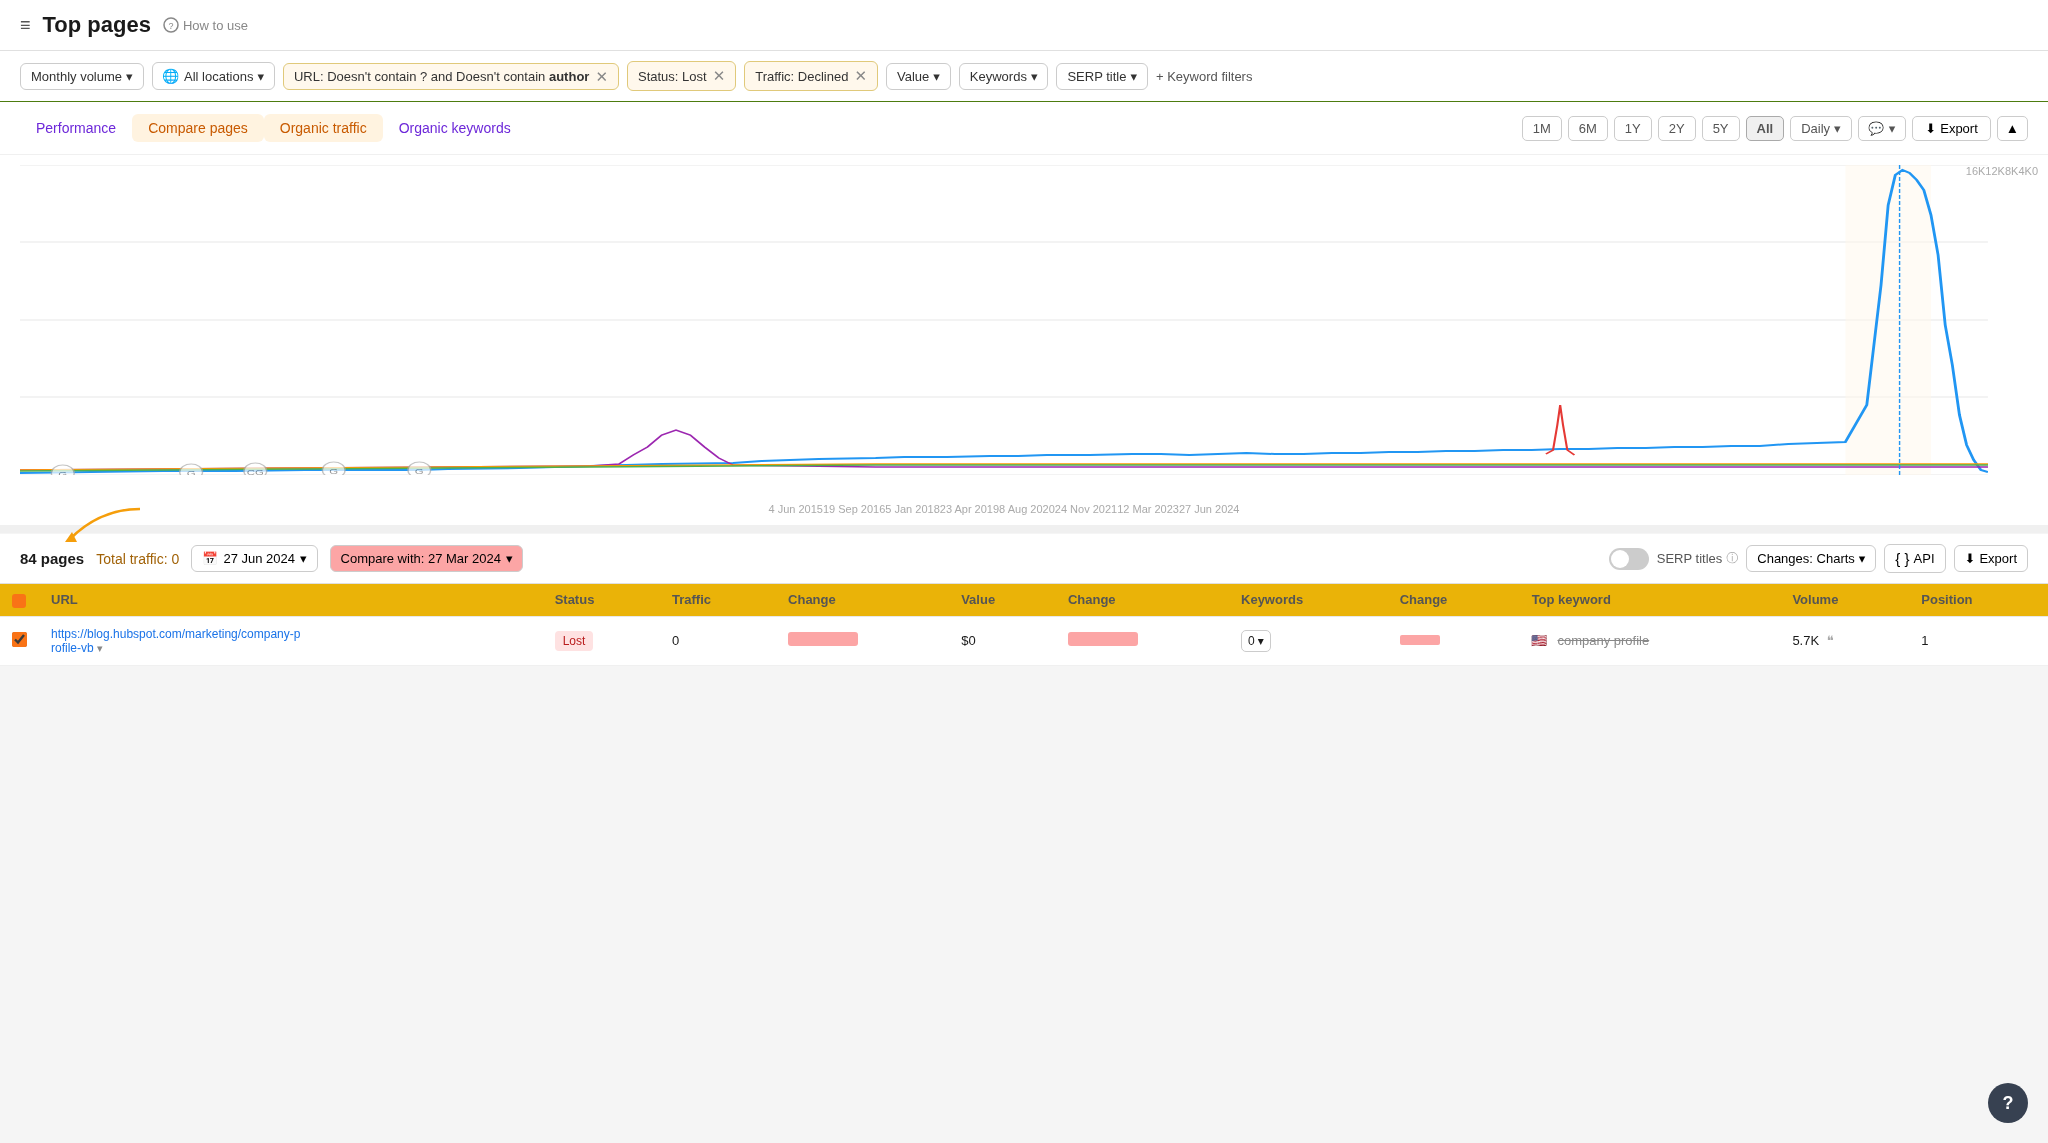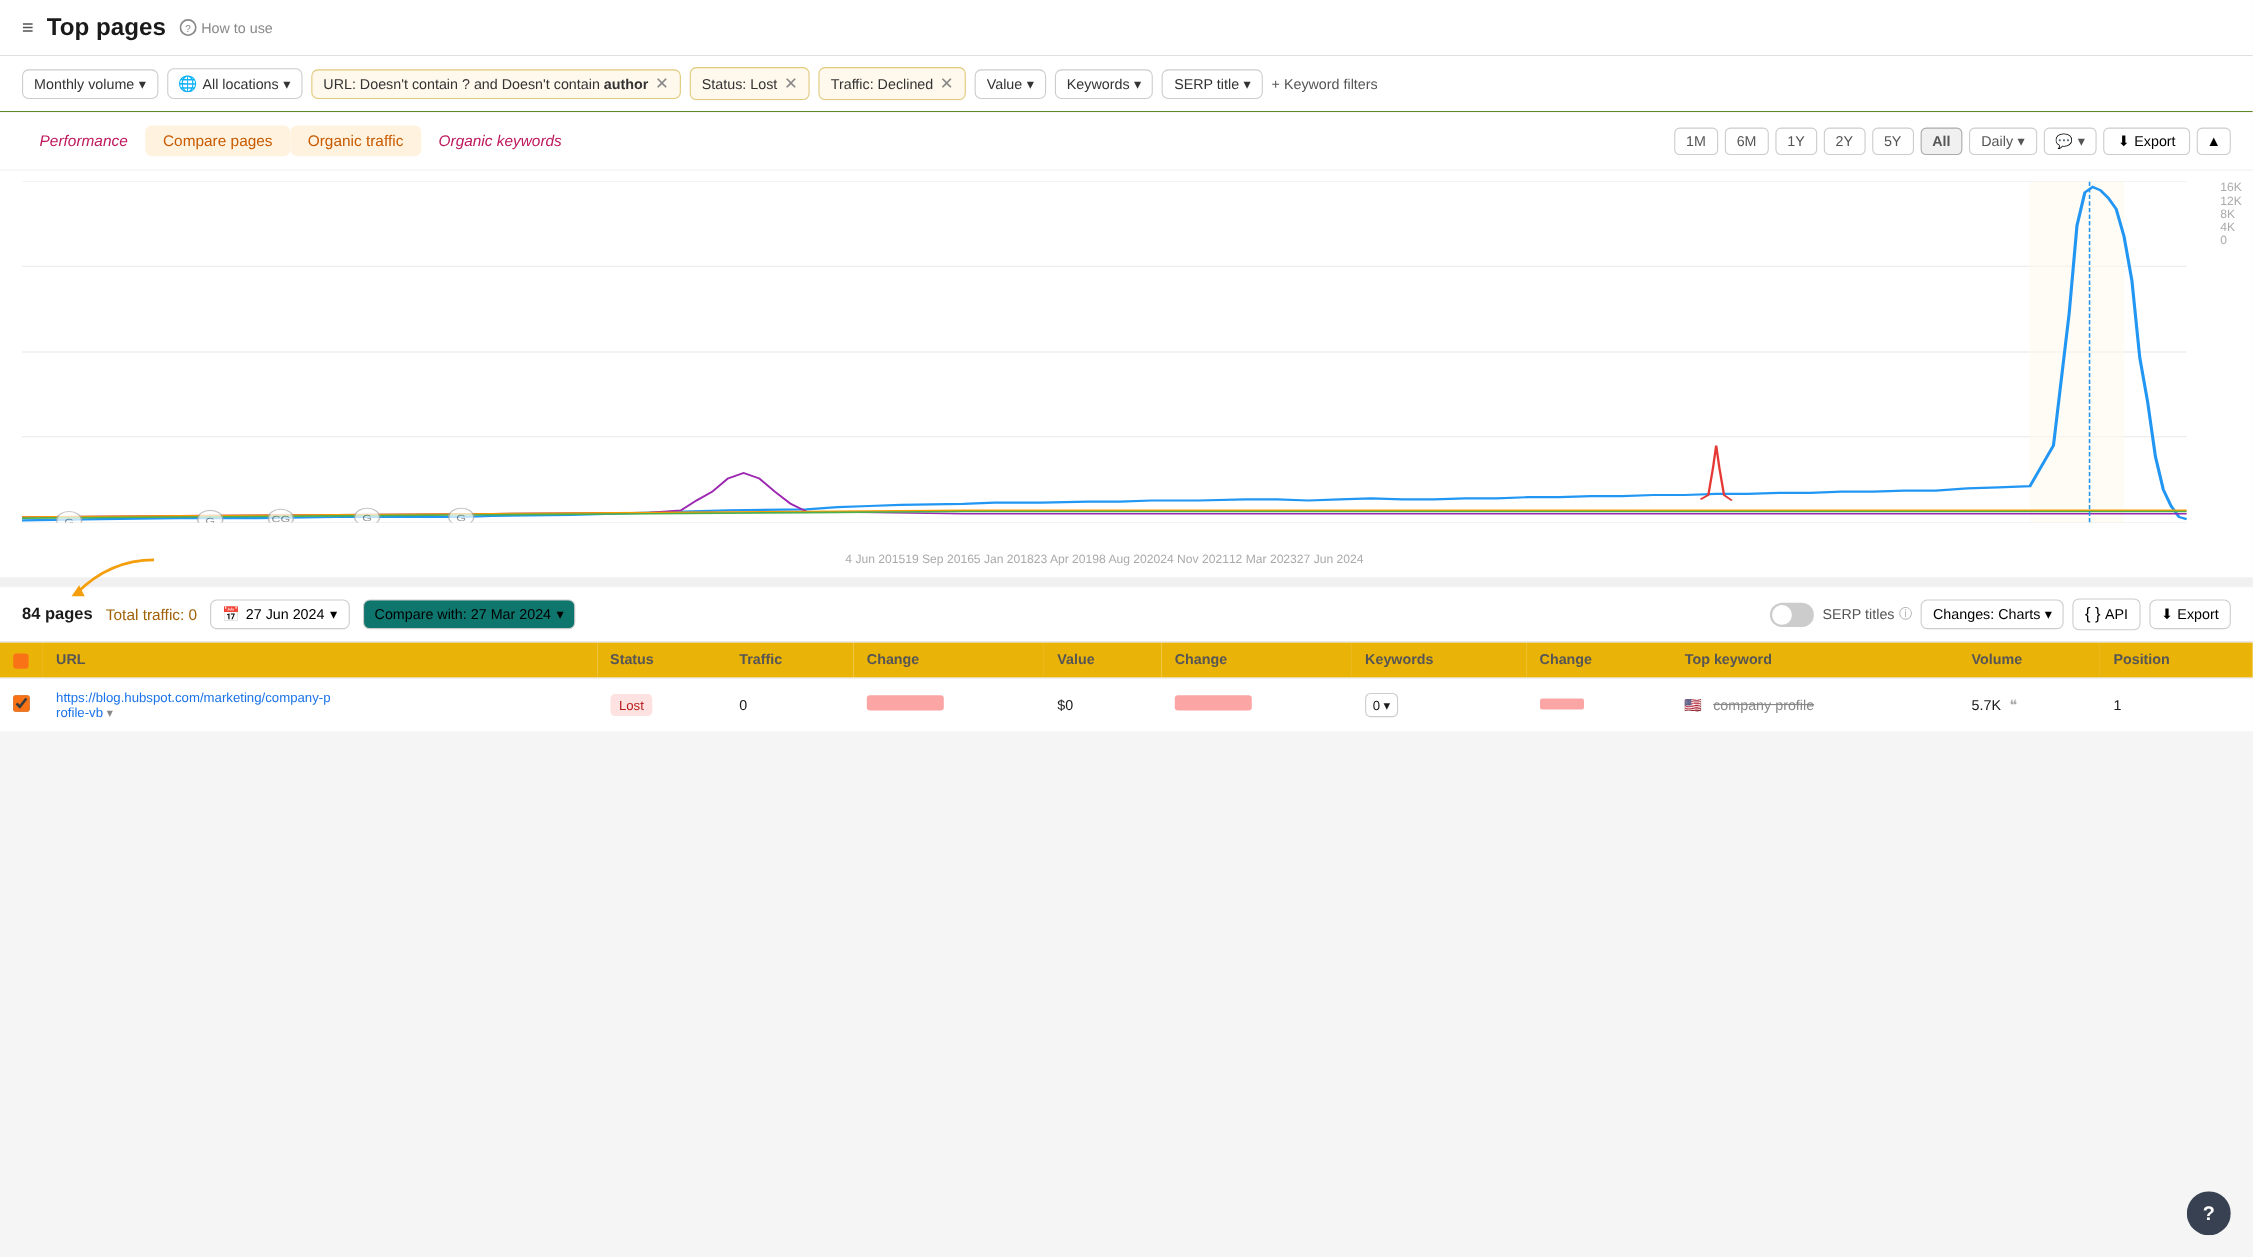--- a/index.html
+++ b/index.html
@@ -20,43 +20,43 @@
     .filter-tag .close { cursor: pointer; color: #888; font-size: 15px; line-height: 1; }
 
     .filter-tag-plain { background: #fff8ec; border: 1px solid #e0c97a; border-radius: 6px; padding: 5px 10px; font-size: 13px; display: flex; align-items: center; gap: 6px; color: #333; }
     .filter-tag-plain .close { cursor: pointer; color: #888; font-size: 15px; }
 
     .add-filter { border: none; background: none; color: #555; font-size: 13px; cursor: pointer; display: flex; align-items: center; gap: 4px; }
 
     .chart-section { background: #fff; margin: 0; }
     .chart-tabs { padding: 12px 20px; display: flex; align-items: center; gap: 0; border-bottom: 1px solid #f0f0f0; }
     .chart-tab { padding: 6px 16px; border-radius: 6px; cursor: pointer; font-size: 14px; color: #555; }
-    .chart-tab.active-plain { background: none; color: #be185d; font-weight: 400; font-style: italic; }
+    .chart-tab.active-plain { background: none; color: #6d28d9; font-weight: 400; }
     .chart-tab.active-orange { background: #fff3e0; color: #c85a00; font-weight: 500; }
     .chart-tab.active-orange2 { background: #fff3e0; color: #c85a00; font-weight: 500; }
     .chart-controls { margin-left: auto; display: flex; align-items: center; gap: 6px; }
     .time-btn { border: 1px solid #ccc; border-radius: 5px; background: #fff; padding: 4px 10px; font-size: 13px; cursor: pointer; color: #555; }
     .time-btn.active { background: #f0f0f0; font-weight: 600; border-color: #aaa; }
     .dropdown-btn { border: 1px solid #ccc; border-radius: 5px; background: #fff; padding: 4px 10px; font-size: 13px; cursor: pointer; color: #555; display: flex; align-items: center; gap: 4px; }
     .export-btn { border: 1px solid #ccc; border-radius: 5px; background: #fff; padding: 4px 12px; font-size: 13px; cursor: pointer; display: flex; align-items: center; gap: 4px; }
     .collapse-btn { border: 1px solid #ccc; border-radius: 5px; background: #fff; padding: 4px 8px; cursor: pointer; }
 
     .chart-area { position: relative; height: 370px; padding: 10px 60px 50px 20px; overflow: hidden; }
     .chart-svg { width: 100%; height: 100%; }
 
-    .chart-grid-labels { position: absolute; right: 10px; top: 10px; bottom: 50px; display: flex; flex-direction: column; justify-content: flex-start; color: #aaa; font-size: 11px; }
+    .chart-grid-labels { position: absolute; right: 10px; top: 10px; bottom: 50px; display: flex; flex-direction: row; justify-content: space-between; color: #aaa; font-size: 11px; }
 
     .x-axis-labels { position: absolute; bottom: 10px; left: 20px; right: 60px; display: flex; justify-content: center; color: #aaa; font-size: 11px; }
 
     .table-section { background: #fff; margin-top: 1px; }
     .table-header-bar { padding: 10px 20px; display: flex; align-items: center; gap: 12px; border-bottom: 1px solid #e0e0e0; }
     .pages-count { font-weight: 700; font-size: 15px; }
     .traffic-info { color: #a16207; font-size: 14px; }
     .date-btn { border: 1px solid #ccc; border-radius: 6px; background: #fff; padding: 5px 10px; font-size: 13px; cursor: pointer; display: flex; align-items: center; gap: 5px; }
-    .compare-btn { border: 1px solid #ccc; border-radius: 6px; background: #0f766e; padding: 5px 10px; font-size: 13px; cursor: pointer; display: flex; align-items: center; gap: 5px; }
+    .compare-btn { border: 1px solid #ccc; border-radius: 6px; background: #fca5a5; padding: 5px 10px; font-size: 13px; cursor: pointer; display: flex; align-items: center; gap: 5px; }
     .right-controls { margin-left: auto; display: flex; align-items: center; gap: 8px; }
     .toggle { width: 40px; height: 22px; background: #ccc; border-radius: 11px; position: relative; cursor: pointer; }
     .toggle-knob { width: 18px; height: 18px; background: #fff; border-radius: 50%; position: absolute; top: 2px; left: 2px; }
     .serp-label { font-size: 13px; color: #555; display: flex; align-items: center; gap: 4px; }
     .changes-btn { border: 1px solid #ccc; border-radius: 6px; background: #fff; padding: 5px 10px; font-size: 13px; cursor: pointer; display: flex; align-items: center; gap: 4px; }
     .api-btn { border: 1px solid #ccc; border-radius: 6px; background: #fff; padding: 5px 10px; font-size: 13px; cursor: pointer; display: flex; align-items: center; gap: 4px; }
     .export-btn2 { border: 1px solid #ccc; border-radius: 6px; background: #fff; padding: 5px 10px; font-size: 13px; cursor: pointer; display: flex; align-items: center; gap: 4px; }
 
     .data-table { width: 100%; border-collapse: collapse; font-size: 13px; }
     .data-table th { padding: 8px 12px; text-align: left; font-weight: 600; color: #555; border-bottom: 1px solid #e8e8e8; background: #eab308; white-space: nowrap; }

